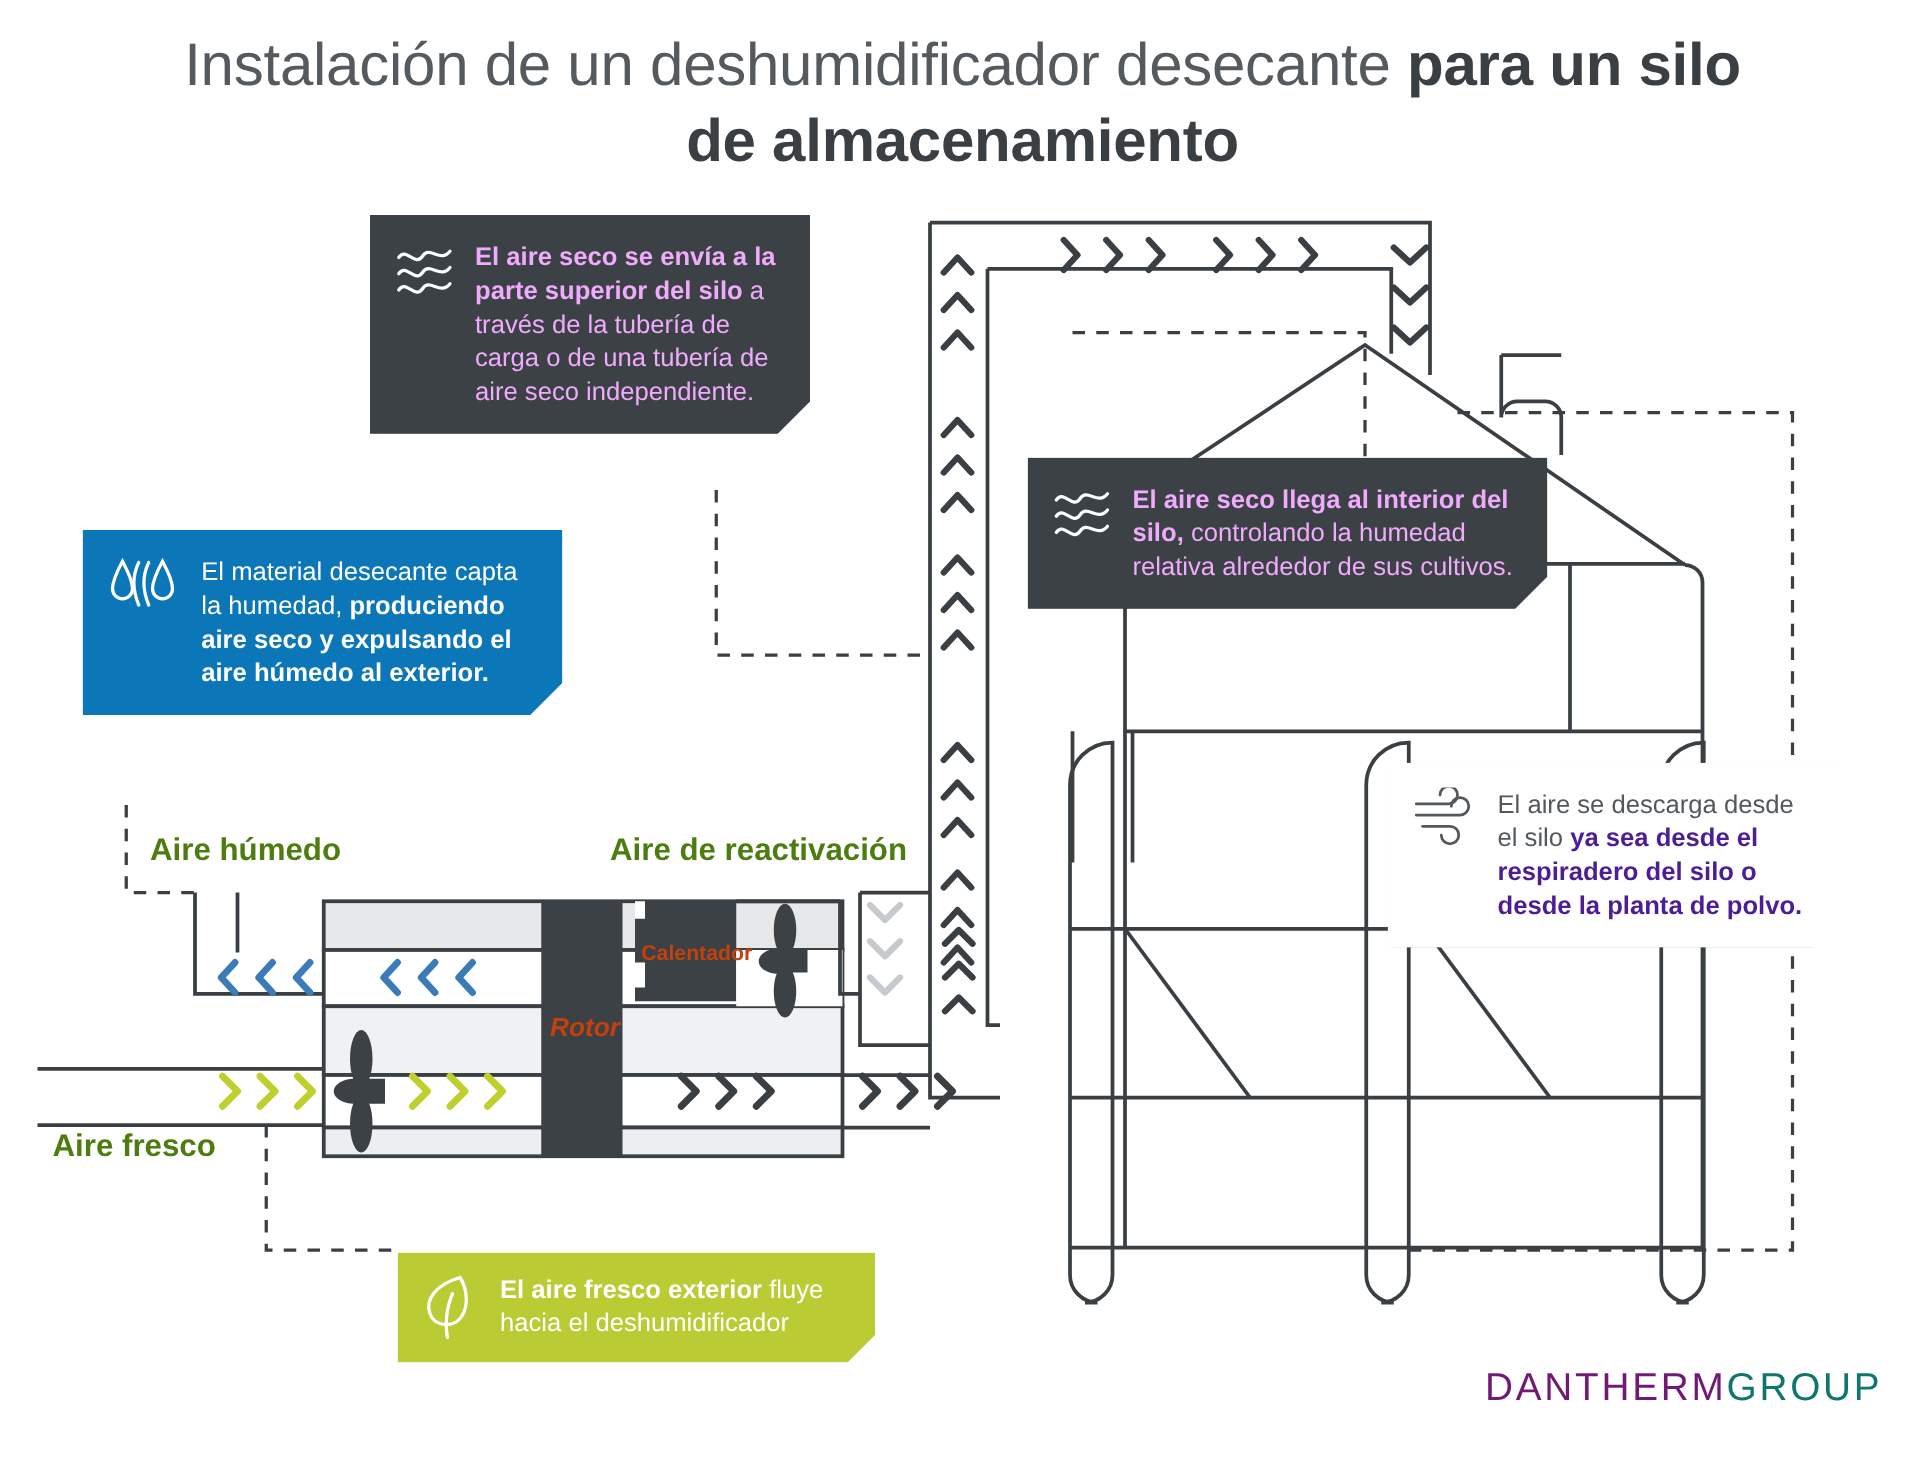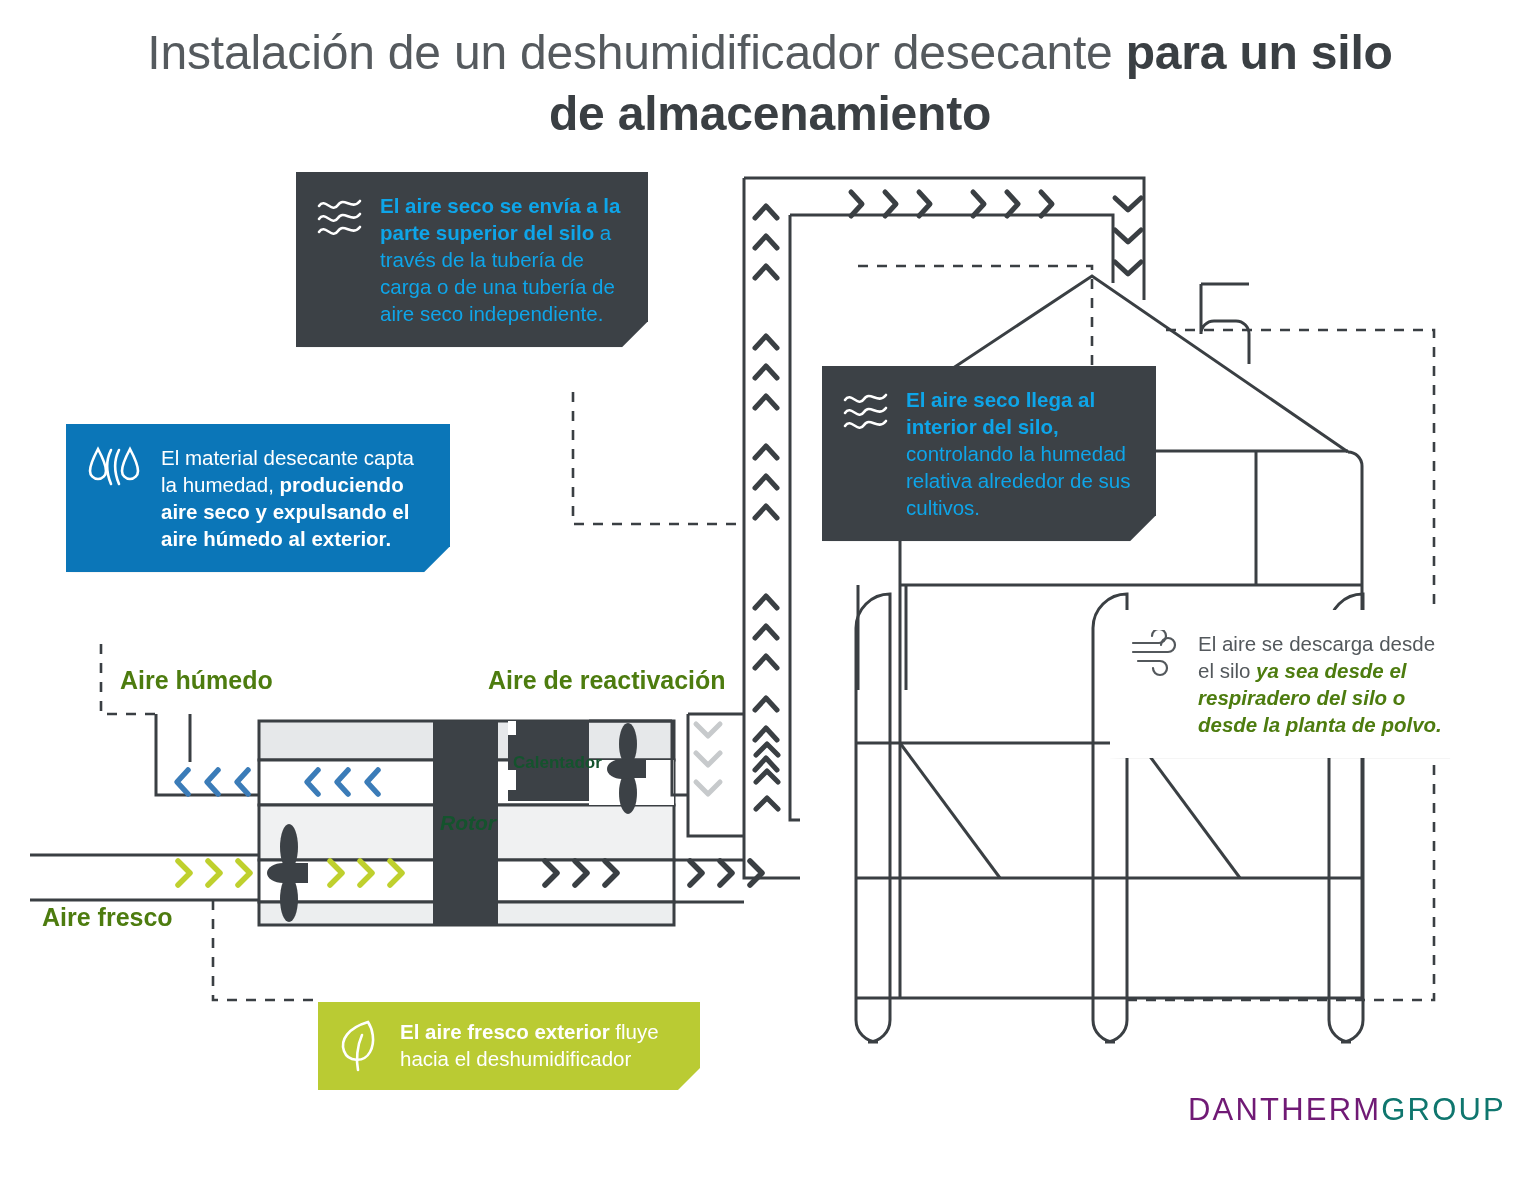--- a/index.html
+++ b/index.html
@@ -36,49 +36,49 @@
     gap:16px;
     padding:20px 22px 20px 20px;
     font-size:20.5px;
     line-height:1.32;
     filter:drop-shadow(3px 4px 5px rgba(0,0,0,0.22));
   }
   .callout .c-ico{flex:0 0 auto;display:block;}
   .callout .c-txt{flex:1 1 auto;}
   .callout b{font-weight:700;}
 
-  .co-dark{background:#3c4146;color:#0ea5e9;}
+  .co-dark{background:#3c4146;color:#f0abfc;}
   .co-blue{background:#0b76b8;color:#ffffff;}
   .co-green{background:#bacb33;color:#ffffff;}
   .co-white{background:#ffffff;color:#53585c;}
-  .co-white b{color:#4d7c0f;font-style:italic;}
+  .co-white b{color:#4c1d95;}
 
   
   .notch-22{clip-path:polygon(0 0,100% 0,100% calc(100% - 22px),calc(100% - 22px) 100%,0 100%);}
   .notch-26{clip-path:polygon(0 0,100% 0,100% calc(100% - 26px),calc(100% - 26px) 100%,0 100%);}
 
   #co-dry-top{left:296px;top:172px;width:352px;}
   #co-desiccant{left:66px;top:424px;width:384px;gap:21px;}
-  #co-interior{left:822px;top:366px;width:334px;}
+  #co-interior{left:822px;top:366px;width:416px;}
   #co-discharge{left:1110px;top:610px;width:362px;}
   #co-fresh{left:318px;top:1002px;width:382px;padding:16px 20px;}
 
   
   .dlabel{
     position:absolute;
     color:#4d7c0f;
     font-weight:700;
     font-size:25px;
     white-space:nowrap;
   }
   #lbl-humid{left:120px;top:666px;}
   #lbl-react{left:488px;top:666px;}
   #lbl-fresh{left:42px;top:903px;font-size:25px;}
   .mlabel{
-    position:absolute;color:#14532d;font-weight:700;white-space:nowrap;
+    position:absolute;color:#c2410c;font-weight:700;white-space:nowrap;
   }
   #lbl-rotor{left:440px;top:811px;font-size:21px;font-style:italic;}
   #lbl-heater{left:513px;top:753px;font-size:17px;}
 
   
   #logo{
     position:absolute;left:1188px;top:1092px;
     font-size:31px;letter-spacing:2.2px;font-weight:400;
   }
   #logo .a{color:#701a75;}

